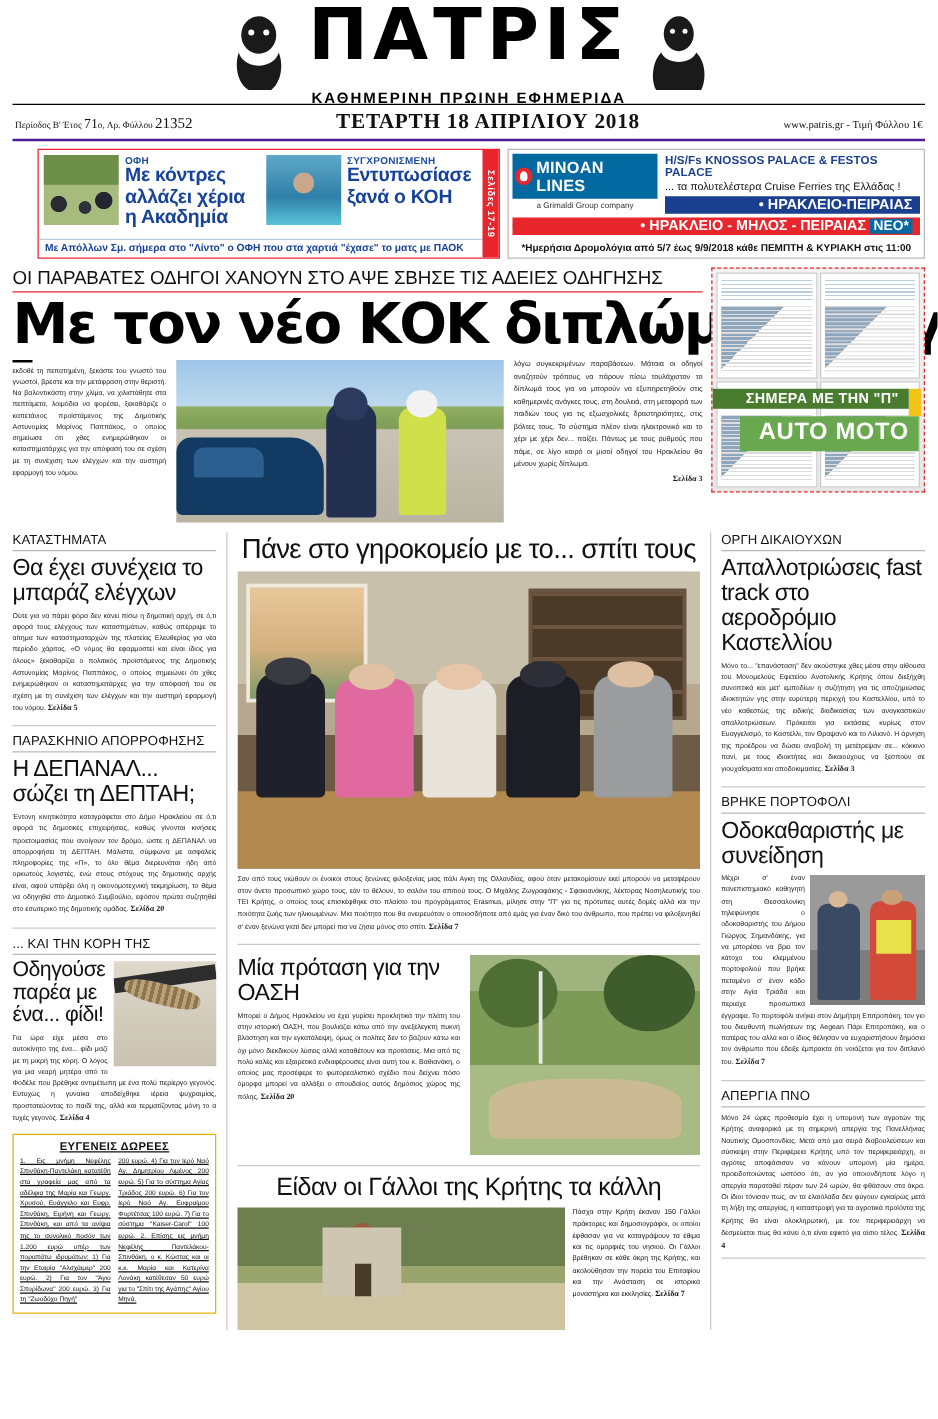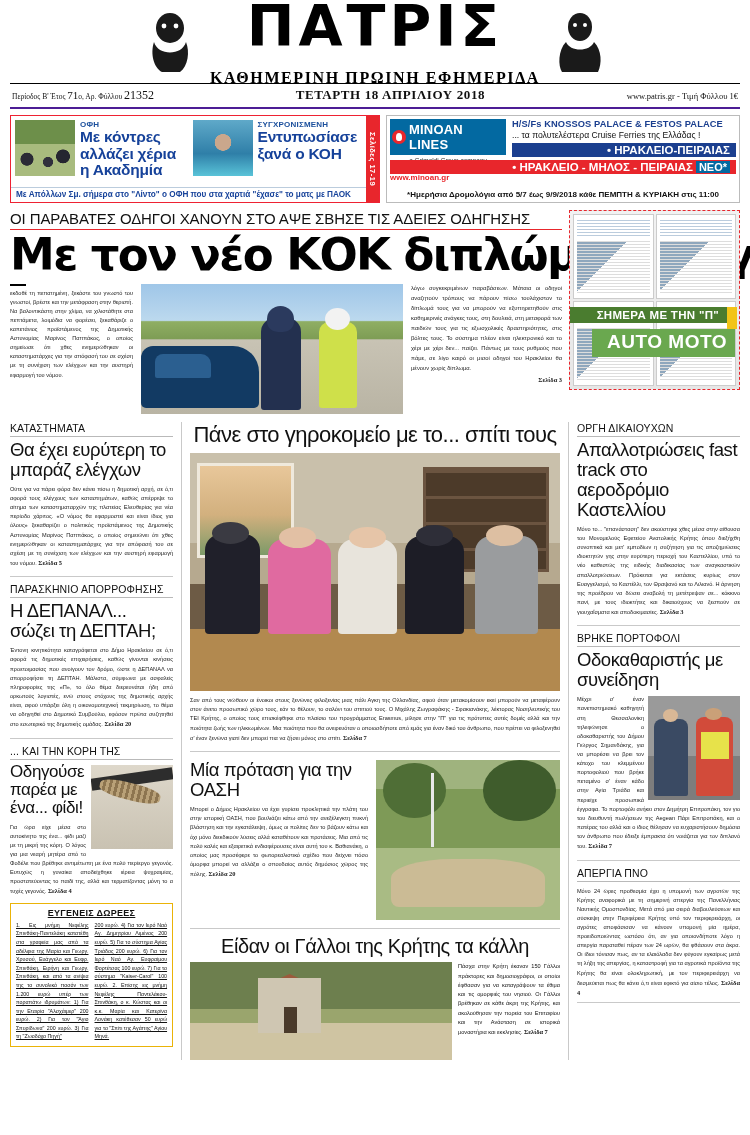--- a/index.html
+++ b/index.html
@@ -16,37 +16,37 @@
   .masthead { height: 82px; display: flex; align-items: center; justify-content: center; gap: 14px; padding-top: 4px; }
   .mast-face { width: 52px; height: 62px; position: relative; }
   .mast-face svg { width: 100%; height: 100%; display: block; }
   .mast-center { text-align: center; }
   .mast-title {
     font-family: "DejaVu Sans", sans-serif;
     font-weight: 700; font-size: 57px; letter-spacing: 4px; line-height: 0.95;
     color: #000;
   }
   .mast-sub {
-    font-family: Liberation Serif, serif;
-    font-weight: 700; font-size: 16px; letter-spacing: 1.6px; margin-top: 15px; color: #000;
+    font-family: Liberation Sans, sans-serif;
+    font-weight: 700; font-size: 12px; letter-spacing: 1.6px; margin-top: 15px; color: #000;
   }
   .mast-rule { border-top: 1px solid #000; margin: 1px 0 0 0; }
   .infobar {
     display: flex; align-items: baseline; justify-content: space-between;
     font-family: "Liberation Serif", serif;
     padding: 3px 2px 4px 2px; border-bottom: 2px solid #4c1d95;
   }
   .infobar .left { font-size: 7.5px; }
   .infobar .left b { font-size: 11px; font-weight: 400; }
   .infobar .left .issue { font-size: 12px; }
-  .infobar .center { font-size: 13px; font-weight: 700; letter-spacing: 0.6px; }
+  .infobar .center { font-size: 17px; font-weight: 700; letter-spacing: 0.6px; }
   .infobar .right { font-size: 8.5px; }
 
   
-  .topads { display: flex; gap: 6px; margin-top: 6px; height: 88px; }
+  .topads { display: flex; gap: 6px; margin-top: 6px; height: 88px; margin-left: 20px; }
   .sportsbox { width: 370px; border: 1.5px solid #e23; display: flex; flex-direction: column; }
   .sportsbox .inner { display: flex; flex: 1; }
   .sb-item { display: flex; flex: 1; padding: 4px 3px 0 4px; }
   .sb-photo { width: 60px; height: 56px; flex: none; margin-right: 5px; }
   .sb-photo.p1 { background:
       radial-gradient(circle at 20% 70%, #2a2a35 10%, transparent 11%),
       radial-gradient(circle at 55% 75%, #30303c 9%, transparent 10%),
       radial-gradient(circle at 80% 65%, #252530 11%, transparent 12%),
       linear-gradient(#6d8f4a 0%, #6d8f4a 42%, #a8bb7e 43%, #a8bb7e 100%); }
   .sb-photo.p2 { background:
@@ -327,21 +327,21 @@
       <div class="promo-band2">AUTO MOTO</div>
     </div>
   </div>
 
   <div class="cols">
 
     <div class="col-l">
       <div>
         <div class="kicker">ΚΑΤΑΣΤΗΜΑΤΑ</div>
         <div class="kicker-rule"></div>
-        <div class="sub-head">Θα έχει ευρύτερη το μπαράζ ελέγχων</div>
+        <div class="sub-head">Θα έχει συνέχεια το μπαράζ ελέγχων</div>
         <div class="body-txt">
           <span>Ούτε για να πάρει φόρα δεν κάνει πίσω η δημοτική αρχή, σε ό,τι αφορά τους ελέγχους των καταστημάτων, καθώς απέρριψε το αίτημα των καταστηματαρχών της πλατείας Ελευθερίας για νέα περίοδο χάριτος. «Ο νόμος θα εφαρμοστεί και είναι ίδιος για όλους» ξεκαθαρίζει ο πολιτικός προϊστάμενος της Δημοτικής Αστυνομίας Μαρίνος Παππάκος, ο οποίος σημειώνει ότι χθες ενημερώθηκαν οι καταστηματάρχες για την απόφασή του σε σχέση με τη συνέχιση των ελέγχων και την αυστηρή εφαρμογή του νόμου.</span>
           <span class="page-ref">Σελίδα 5</span>
         </div>
       </div>
 
       <div class="hr-thin"></div>
 
       <div>
         <div class="kicker">ΠΑΡΑΣΚΗΝΙΟ ΑΠΟΡΡΟΦΗΣΗΣ</div>

